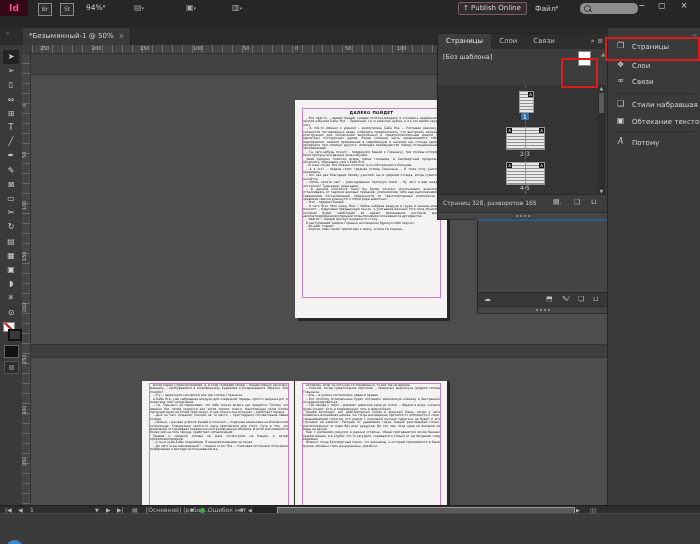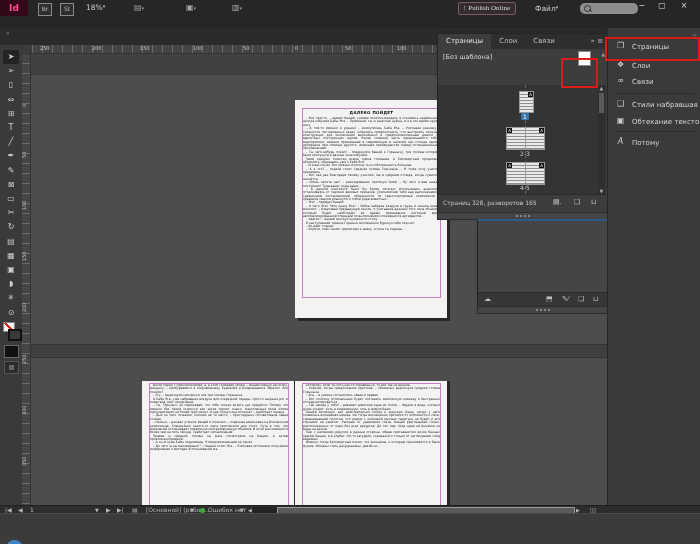--- a/index.html
+++ b/index.html
@@ -9,21 +9,21 @@
   
   #topbar{left:0;top:0;width:700px;height:16px;background:#262626;}
   #id-logo{left:0;top:0;width:28px;height:16px;background:#33091a;color:#ff4d8d;
            font-weight:bold;font-size:9px;line-height:16px;text-align:center;}
   .mini-app{top:3px;width:12px;height:11px;border:1px solid #8a8a8a;color:#bbb;font-size:6px;
             line-height:10px;text-align:center;background:#2e2e2e;}
   #zoom-ctl{left:86px;top:3px;font-size:7.5px;color:#ccc;}
   .ws-group{top:3px;font-size:8px;color:#aaa;}
   .ws-group .car{font-size:5px;color:#999;}
   #publish-btn{left:458px;top:2px;height:11px;border:1px solid #7d5a66;border-radius:2px;
-     color:#ddd2d6;font-size:7px;line-height:11px;padding:0 5px 0 4px;background:#332d2f;font-family:Liberation Serif, serif;}
+     color:#ddd2d6;font-size:7px;line-height:11px;padding:0 5px 0 4px;background:#332d2f;}
   #book-ctl{left:535px;top:4px;font-size:7.5px;color:#ccc;}
   #searchbox{left:580px;top:3px;width:58px;height:11px;background:#8d8d8d;border-radius:5px;}
   #search-ring{left:4px;top:2px;width:5px;height:5px;border:1px solid #333;border-radius:50%;}
   #search-tail{left:9px;top:7px;width:3px;height:1px;background:#333;transform:rotate(45deg);}
   .winbtn{top:0;width:20px;height:13px;color:#ddd;font-size:8px;line-height:12px;text-align:center;}
   
   #menubar{left:0;top:16px;width:700px;height:12px;background:#262626;display:flex;align-items:center;}
   #menubar span{font-size:7.5px;color:#c9c9c9;margin-left:9px;white-space:nowrap;}
   
   #tabstrip{left:0;top:28px;width:607px;height:17px;background:#2b2b2b;border-bottom:1px solid #1f1f1f;}
@@ -123,21 +123,21 @@
 </head>
 <body>
 
 <div id="app">
 
   <div id="topbar" class="abs">
     <div id="id-logo" class="abs">Id</div>
     <div class="mini-app abs" style="left:38px">Br</div>
     <div class="mini-app abs" style="left:60px">St</div>
     <div id="zoom-ctl" class="abs">
-      <span>18%</span> <span class="dd">▾</span>
+      <span>94%</span> <span class="dd">▾</span>
     </div>
     <div class="ws-group abs" style="left:134px">
       <span>▤</span><span class="car">▾</span>
     </div>
     <div class="ws-group abs" style="left:186px">
       <span>▣</span><span class="car">▾</span>
     </div>
     <div class="ws-group abs" style="left:232px">
       <span>▥</span><span class="car">▾</span>
     </div>
@@ -153,20 +153,23 @@
       <div id="search-tail" class="abs"></div>
     </div>
     <div class="winbtn abs" style="left:632px">─</div>
     <div class="winbtn abs" style="left:652px">▢</div>
     <div class="winbtn abs" style="left:674px">×</div>
   </div>
 
 
   <div id="tabstrip" class="abs">
     <div id="tb-head" class="abs">»</div>
+    <div id="doc-tab" class="abs">
+      <span>*Безымянный-1 @ 50%</span><span class="x">×</span>
+    </div>
   </div>
 
   <div id="toolbar" class="abs">
     <div id="tools-list">
         <div class="tool abs sel" style="top: 5px;">➤</div>
         <div class="tool abs" style="top: 19.2px;">➢</div>
         <div class="tool abs" style="top: 33.4px;">▯</div>
         <div class="tool abs" style="top: 47.6px;">⇔</div>
         <div class="tool abs" style="top: 61.8px;">⊞</div>
         <div class="tool abs" style="top: 76px;">T</div>

